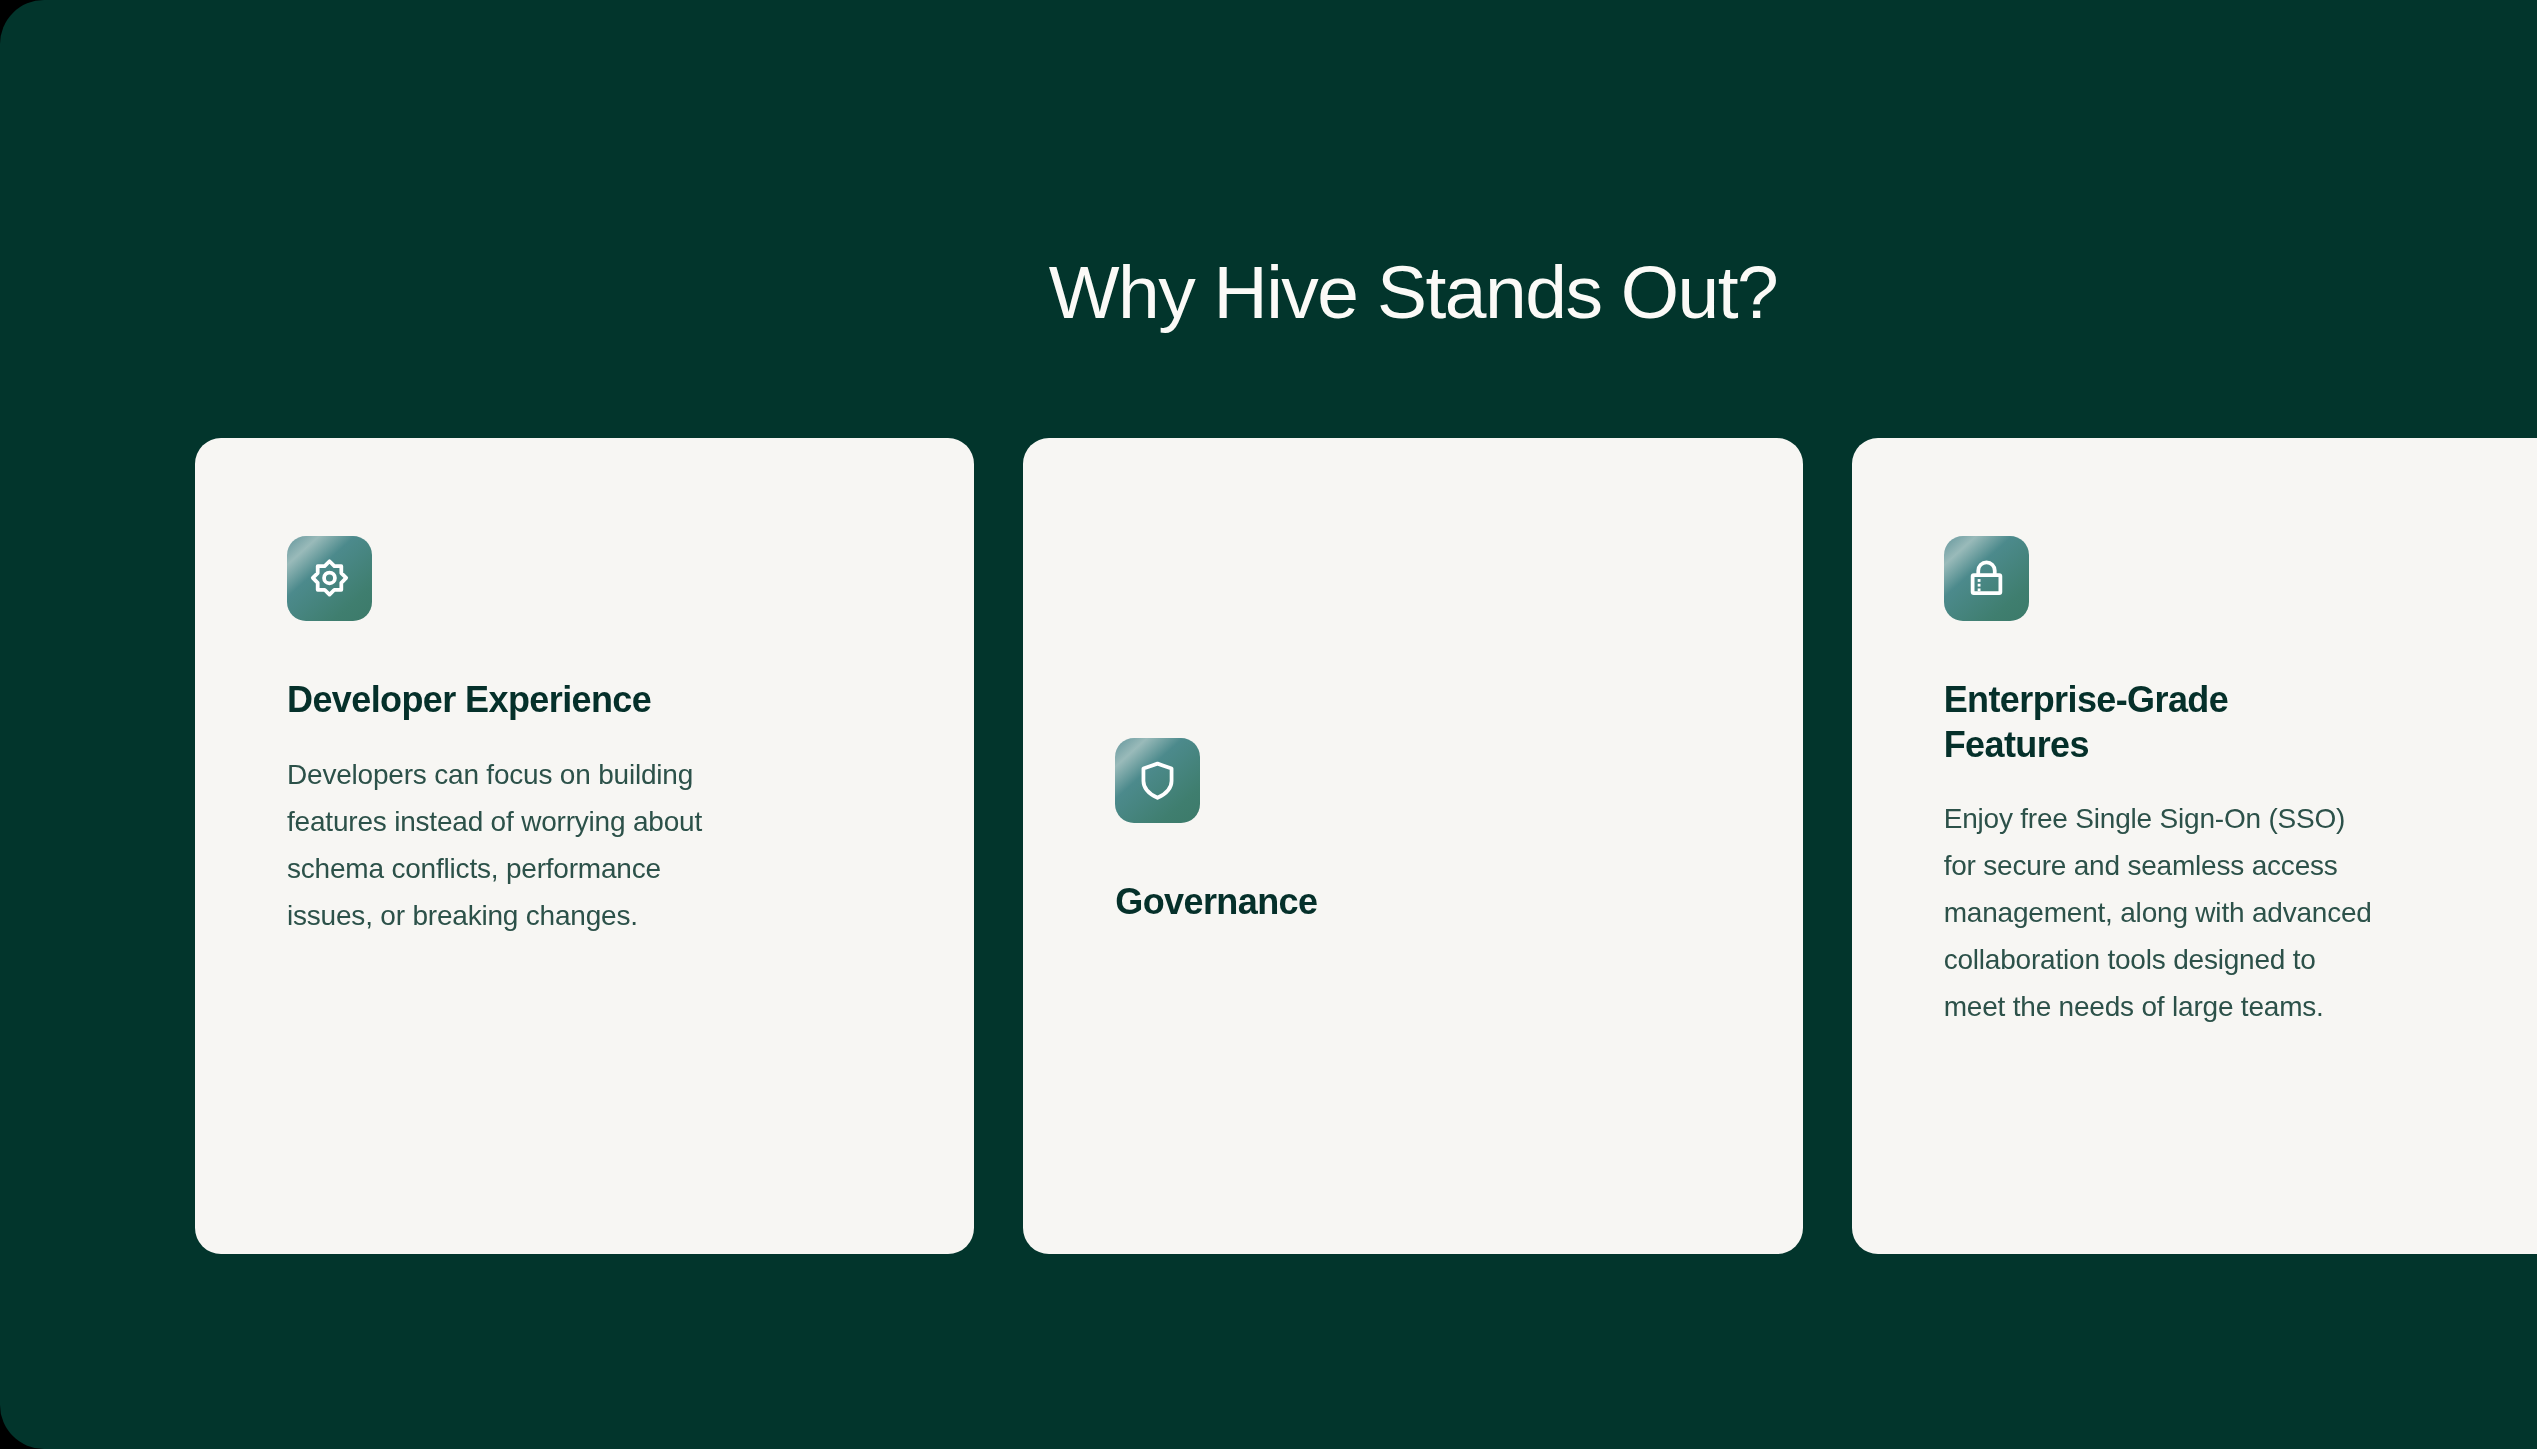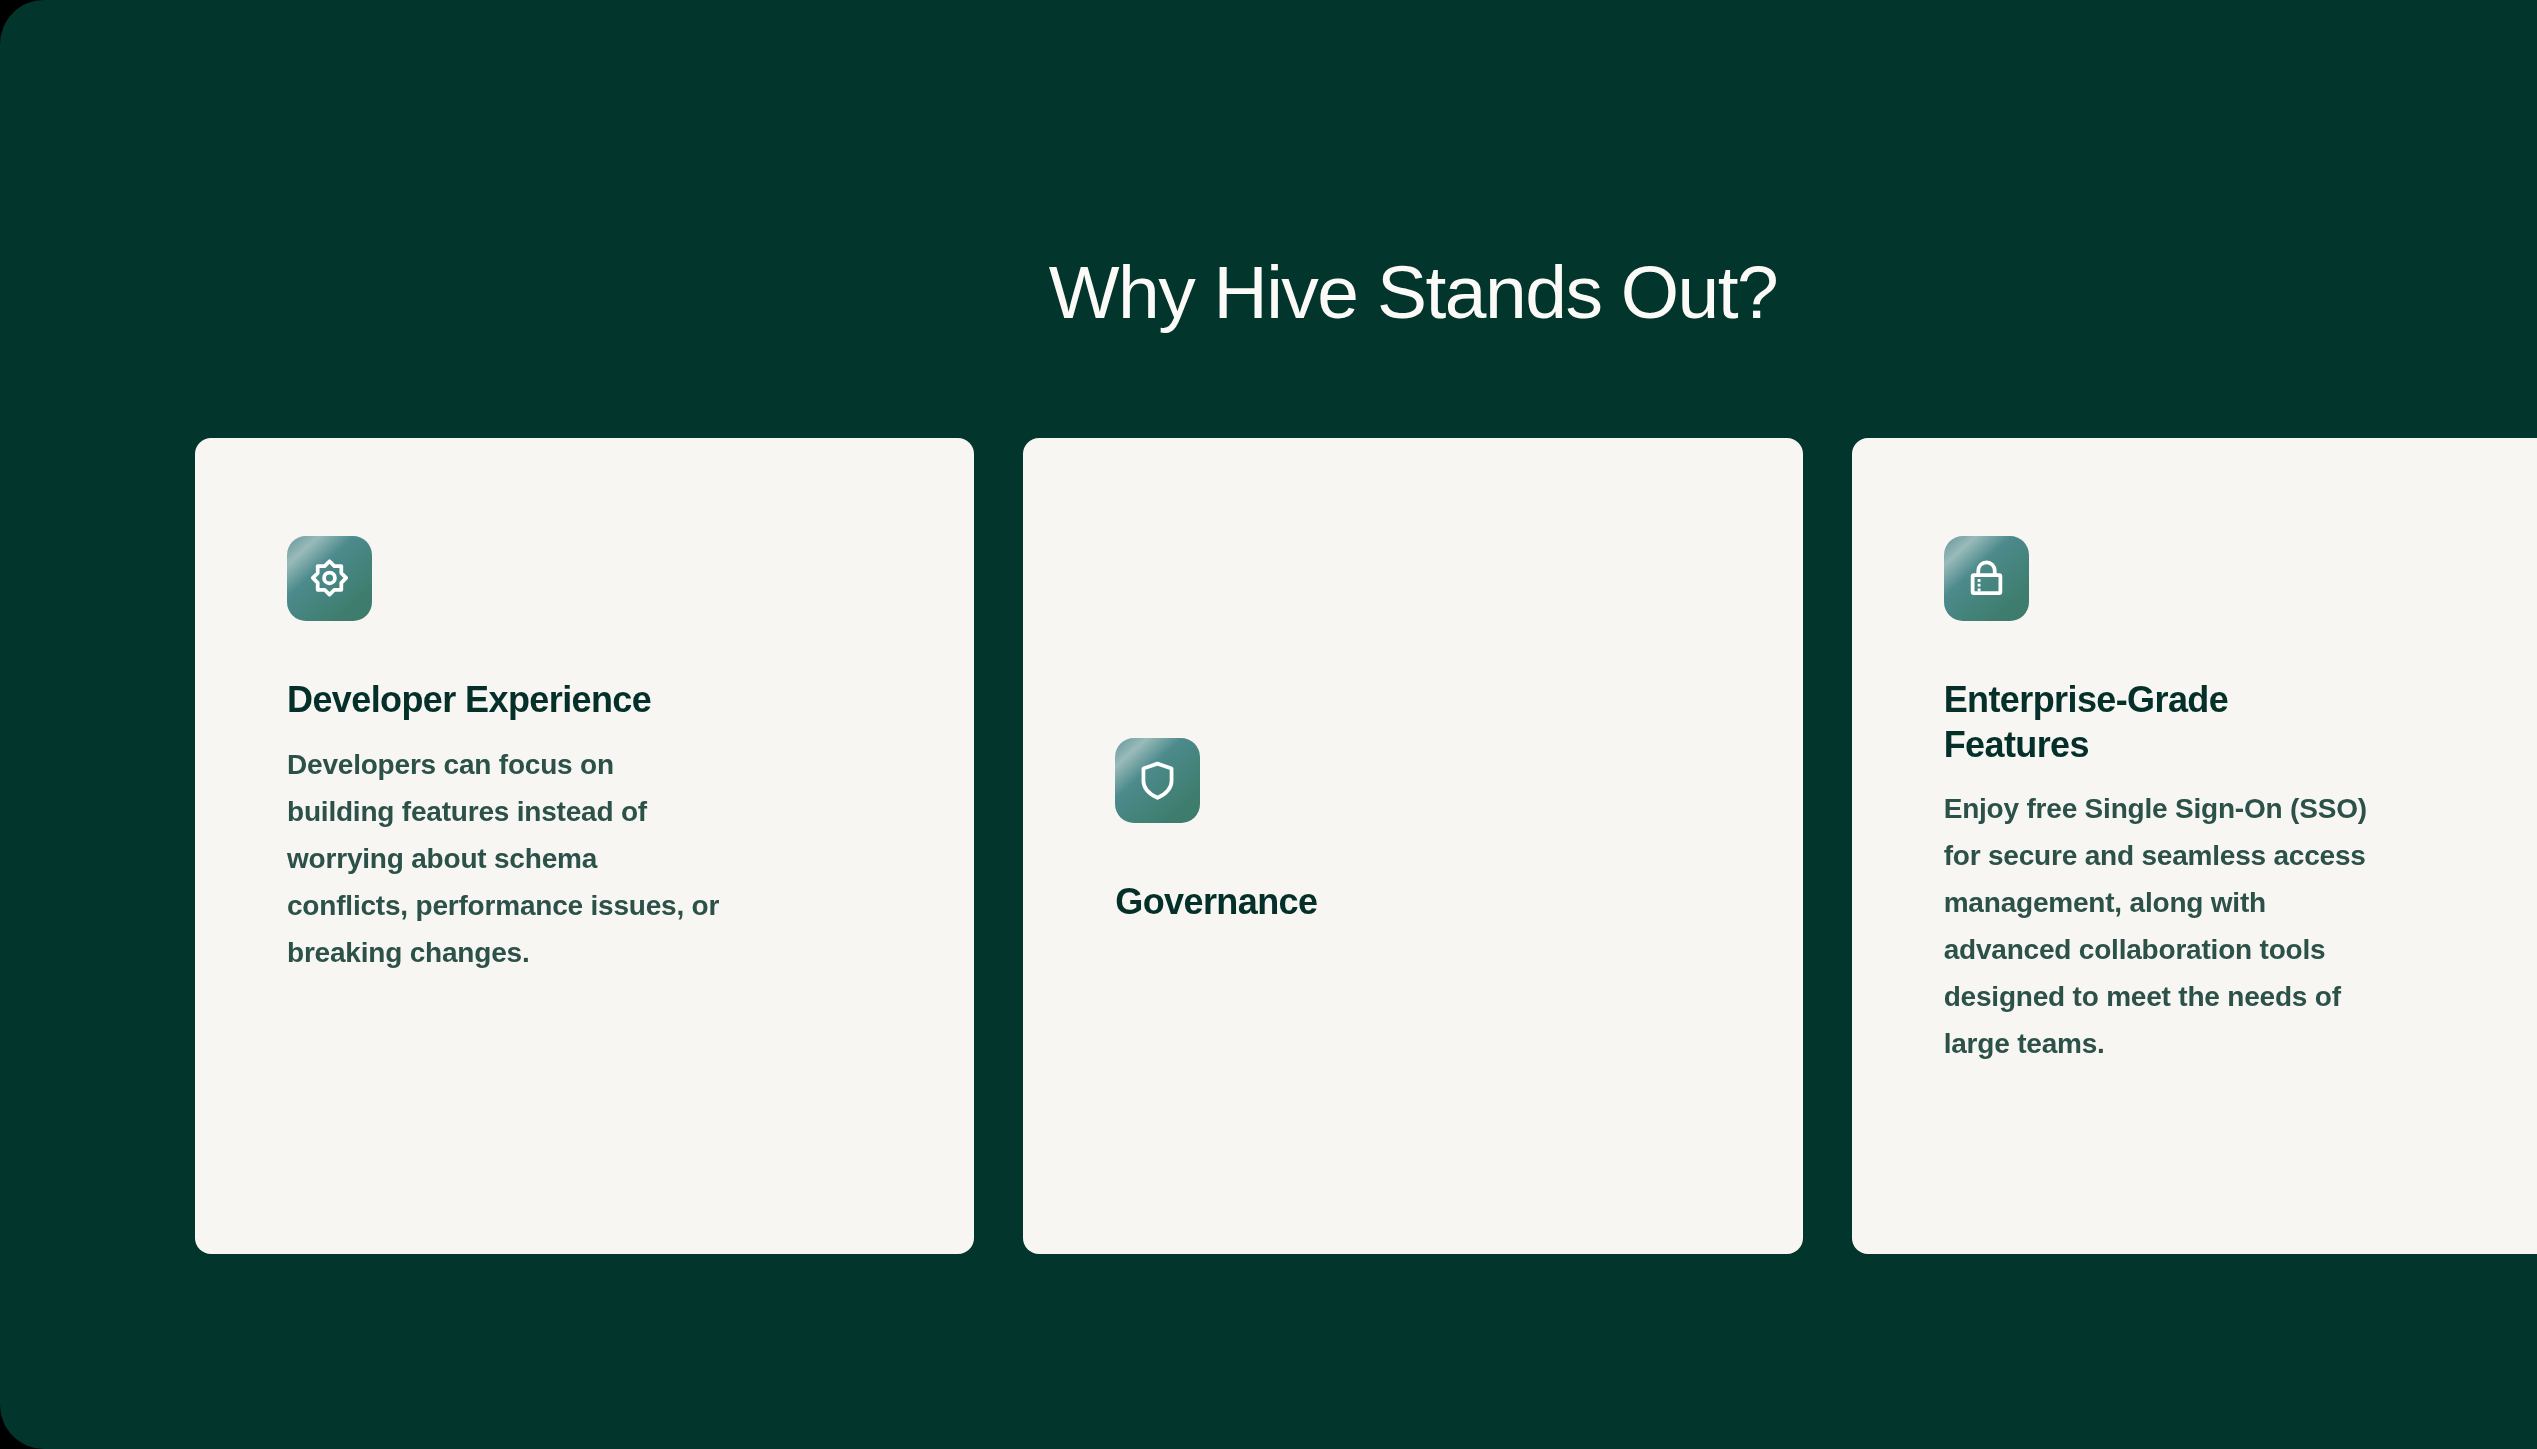--- a/index.html
+++ b/index.html
@@ -47,21 +47,21 @@
     height: 816px;
     display: flex;
     flex-direction: row;
     gap: 49px;
     align-items: stretch;
   }
 
   .card {
     flex: 1 1 0;
     background: #F7F6F3;
-    border-radius: 16px;
+    border-radius: 26px;
     box-sizing: border-box;
     padding: 98px 58px 49px 92px;
     display: flex;
     flex-direction: column;
     justify-content: flex-start;
     overflow: hidden;
   }
   .card.vcenter {
     justify-content: center;
     padding-top: 20px;
@@ -84,25 +84,25 @@
     margin-top: 57px;
     color: #05302A;
     font-size: 36px;
     line-height: 1.24;
     font-weight: 700;
     letter-spacing: -0.6px;
     max-width: 416px;
   }
 
   .card-body {
-    margin-top: 18px;
+    margin-top: 28px;
     color: #2C5149;
     font-size: 28px;
     line-height: 1.68;
-    font-weight: 700;
+    font-weight: 400;
     letter-spacing: -0.2px;
     max-width: 436px;
   }
 </style>
 </head>
 <body>
 
 <div class="page">
 
   <h2 class="section-title">Why Hive Stands Out?</h2>

